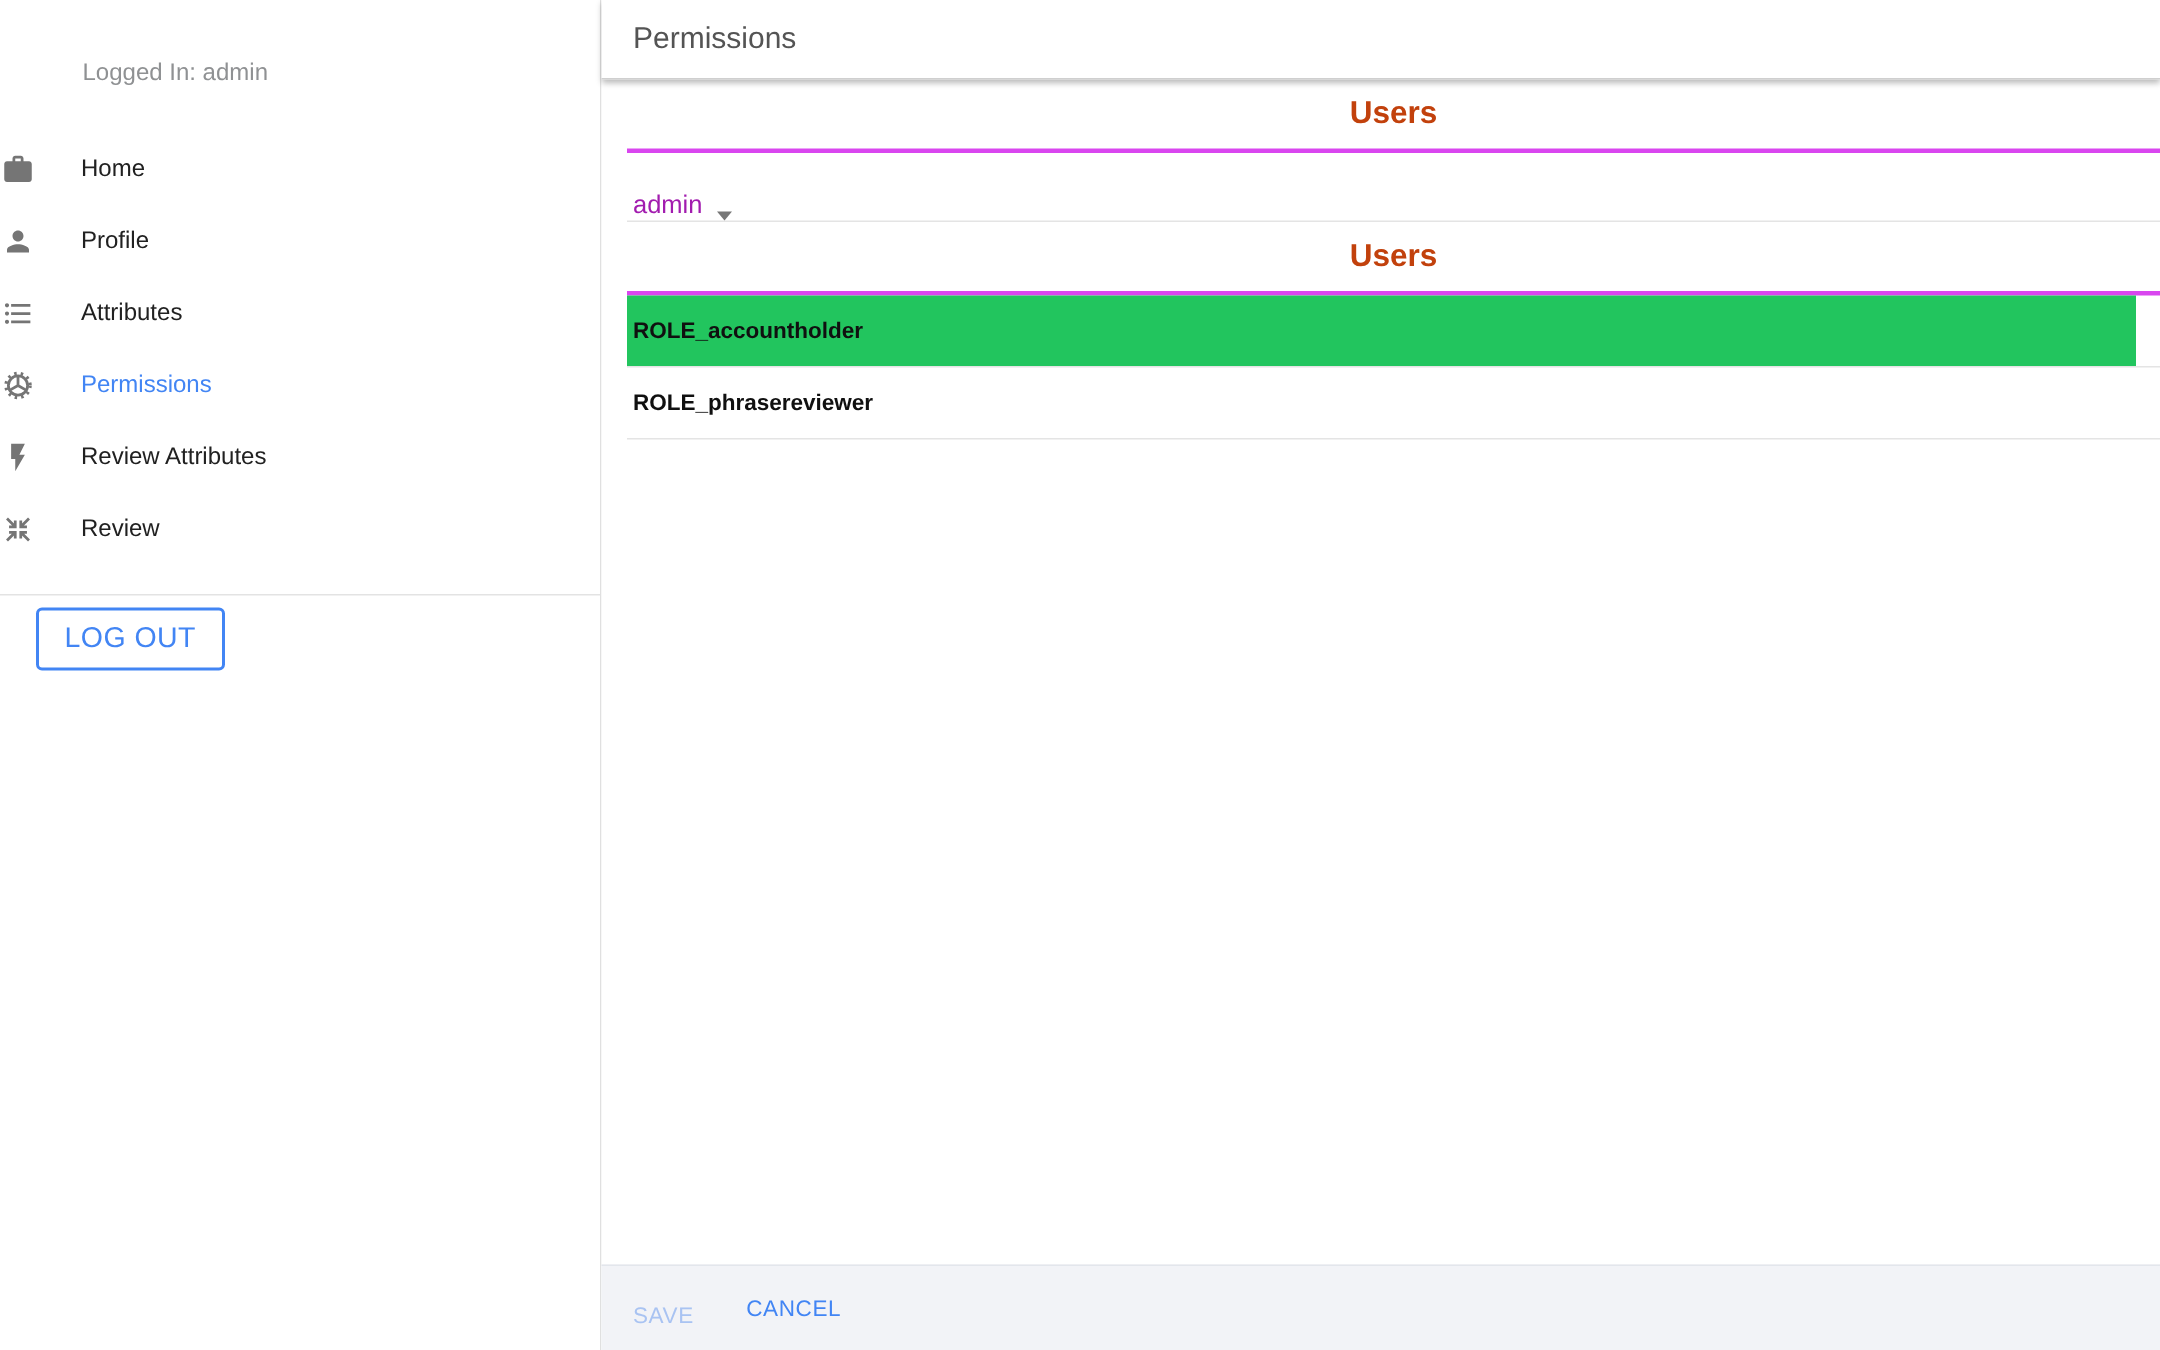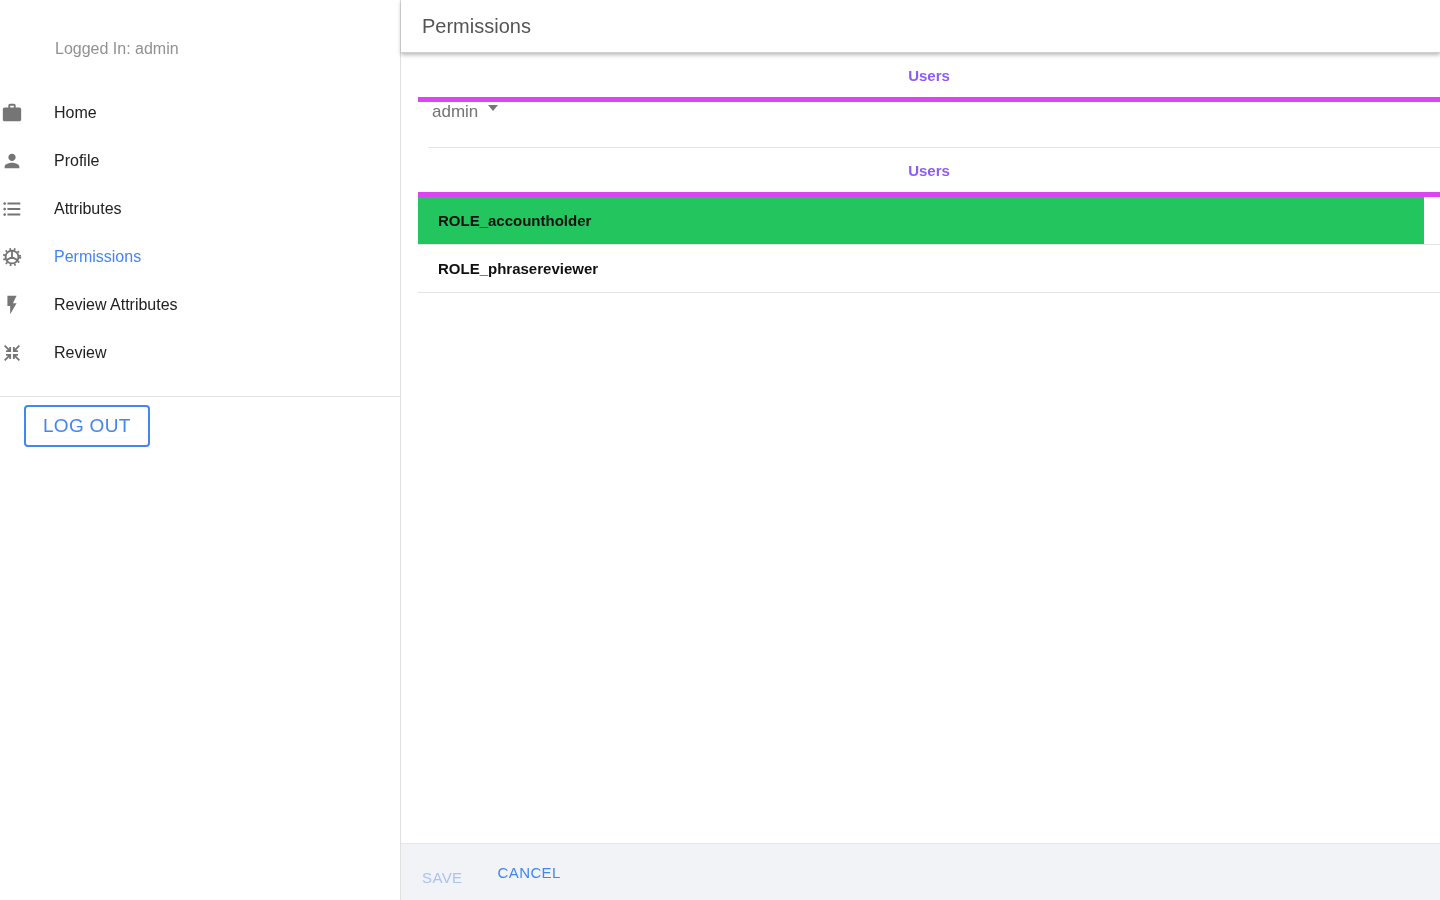--- a/index.html
+++ b/index.html
@@ -37,39 +37,39 @@
   .main-header {
     height: 53px; min-height: 53px; display: flex; align-items: center;
     padding-left: 21px; font-size: 20px; color: #545454; background: #fff;
     border-bottom: 1px solid #cfcfcf;
     box-shadow: 0 2px 4px rgba(0,0,0,0.28);
     position: relative; z-index: 2;
   }
   .main-body { flex: 1; overflow: hidden; }
   .section-heading {
     height: 49px; display: flex; align-items: center; justify-content: center;
-    font-weight: bold; font-size: 15px; color: #8b5cf6;
-    border-bottom: 5px solid #d946ef; margin-left: 17px;
+    font-weight: bold; font-size: 21px; color: #c2410c;
+    border-bottom: 3px solid #d946ef; margin-left: 17px;
   }
   .user-row {
-    height: 46px; display: flex; align-items: flex-start;
-    margin-left: 27px; padding-left: 4px;
+    height: 46px; display: flex; align-items: flex-end;
+    margin-left: 17px; padding-left: 4px;
     border-bottom: 1px solid #e4e4e4;
-    font-size: 17px; color: #737373; cursor: pointer;
+    font-size: 17px; color: #a21caf; cursor: pointer;
   }
   .caret-down {
     width: 0; height: 0; margin-left: 10px; margin-top: 3px;
     border-left: 5px solid transparent; border-right: 5px solid transparent;
     border-top: 6px solid #777;
   }
   .roles-list { list-style: none; margin: 0 0 0 17px; padding: 0; }
   .role-row { border-bottom: 1px solid #e4e4e4; }
   .role-inner {
     height: 47px; display: flex; align-items: center;
-    padding-left: 20px; margin-right: 16px;
+    padding-left: 4px; margin-right: 16px;
     font-weight: bold; font-size: 15px; color: #101010; cursor: pointer;
   }
   .role-inner.selected { background: var(--selected-green); }
 
   .main-footer {
     height: 57px; min-height: 57px; background: #f2f3f7;
     border-top: 1px solid #e3e6ec;
     display: flex; align-items: center; padding-left: 21px;
   }
   .footer-btn {

